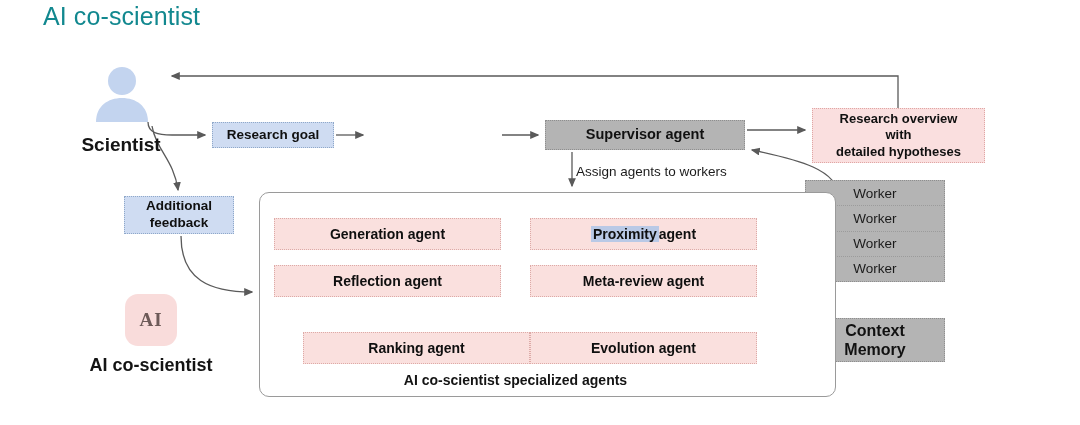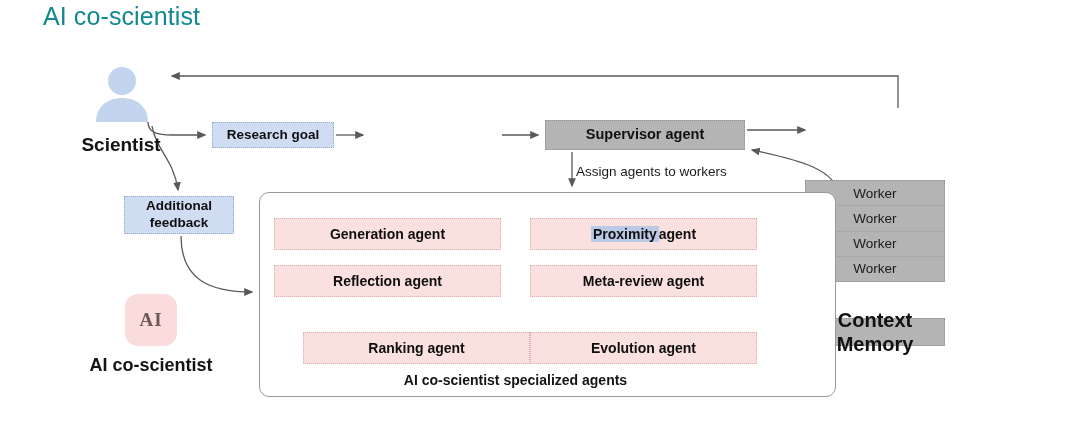--- a/index.html
+++ b/index.html
@@ -155,22 +155,22 @@
     display: flex;
     align-items: center;
     justify-content: center;
     font-size: 13.5px;
     color: #1a1a1a;
     border-bottom: 1px dotted #9b9b9b;
   }
   .worker-row:last-child { border-bottom: none; }
 
   #context-memory {
-    left: 805px; top: 318px; width: 140px; height: 28px;
-    font-size: 20px; line-height: 1.2;
+    left: 805px; top: 318px; width: 140px; height: 44px;
+    font-size: 16px; line-height: 1.2;
   }
 
   
   #agents-panel {
     position: absolute;
     left: 259px;
     top: 192px;
     width: 577px;
     height: 205px;
     border: 1px solid #9a9a9a;
@@ -310,20 +310,27 @@
       <span>Additional</span><br>
       <span>feedback</span>
     </span>
   </div>
 
 
   <div id="supervisor-agent" class="node box-gray">Supervisor agent</div>
 
   <div id="assign-label">Assign agents to workers</div>
 
+  <div id="research-overview" class="node box-pink">
+    <span>
+      <span>Research overview</span><br>
+      <span>with</span><br>
+      <span>detailed hypotheses</span>
+    </span>
+  </div>
 
   <div id="worker-stack">
     <div class="worker-row">Worker</div>
     <div class="worker-row">Worker</div>
     <div class="worker-row">Worker</div>
     <div class="worker-row">Worker</div>
   </div>
 
   <div id="context-memory" class="node box-gray">
     <span>

